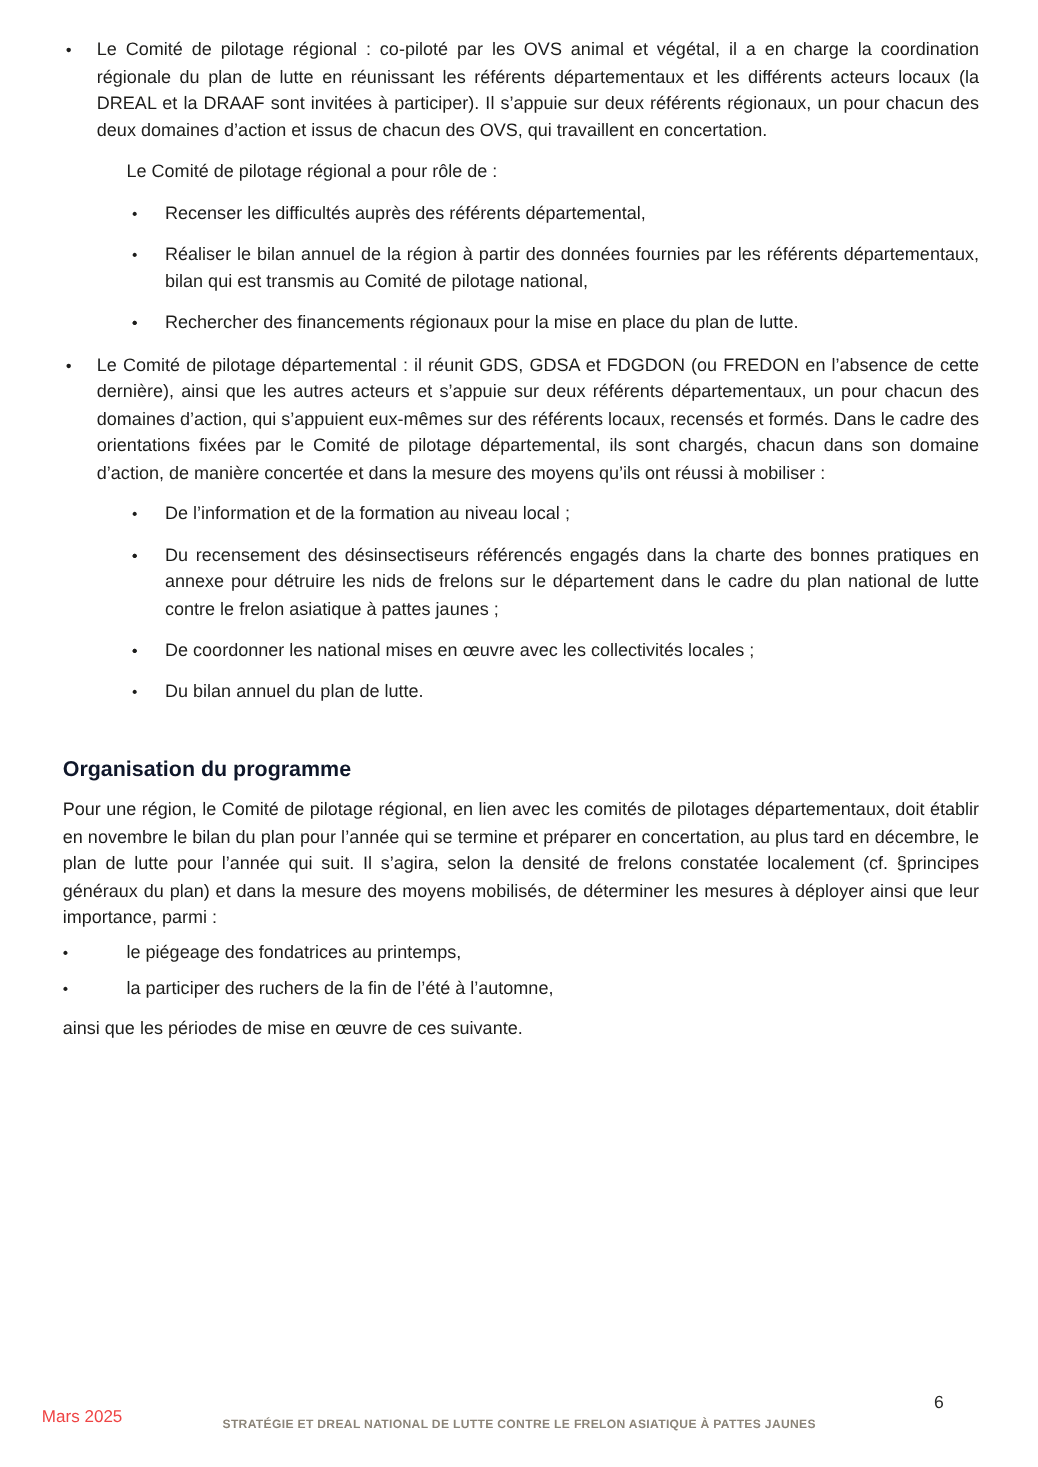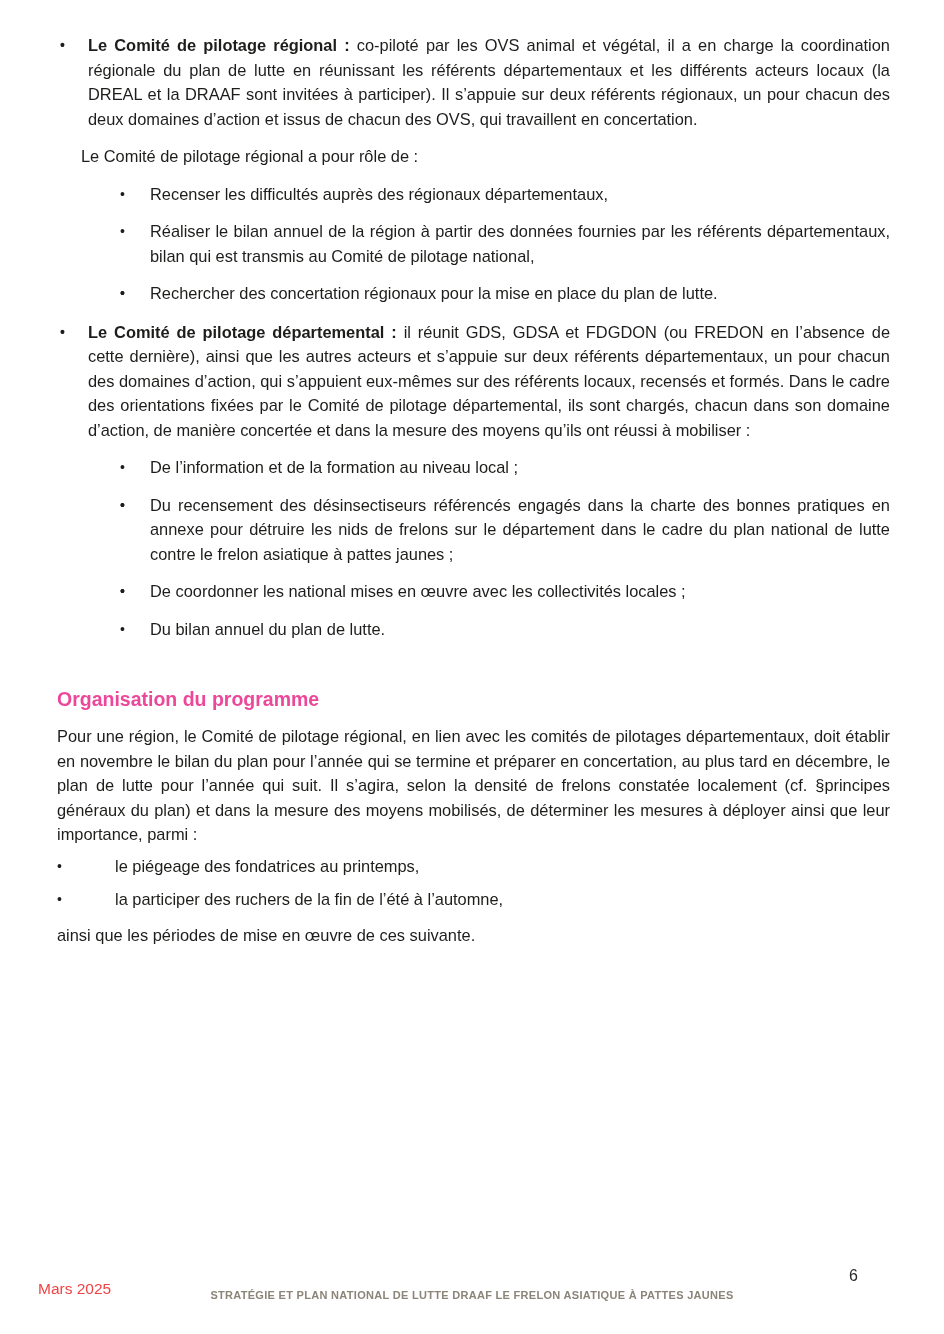--- a/index.html
+++ b/index.html
@@ -12,40 +12,40 @@
     background: #ffffff;
     font-family: "Liberation Sans", sans-serif;
     font-size: 16.4px;
     line-height: 24.5px;
     color: #1d1d1b;
     padding: 33px 54px 0 57px;
     overflow: hidden;
   }
   p { margin: 0; }
   .just { text-align: justify; }
-  b.lead { font-weight: bold; margin-top: 16px; }
+  b.lead { font-weight: normal; margin-top: 16px; }
 
   
   .l1-item {
     position: relative;
     padding-left: 31px;
     margin-bottom: 13px;
     text-align: justify;
   }
   .l1-marker {
     position: absolute;
     left: 3px;
     top: 0;
     font-weight: bold;
     font-size: 14px;
   }
 
   
   .intro {
-    margin: 13px 0 13px 24px;
+    margin: 13px 0 13px 58px;
   }
 
   
   .l2-item {
     position: relative;
     padding-left: 93px;
     margin-bottom: 13px;
     text-align: justify;
   }
   .l2-marker {
@@ -55,21 +55,21 @@
     font-size: 14px;
   }
   .gap-after { margin-bottom: 14px; }
 
   
   .section-heading {
     margin: 46px 0 12px 0;
     font-size: 19.5px;
     line-height: 25px;
     font-weight: bold;
-    color: #ec4899;
+    color: #0f172a;
   }
 
   
   .m-item {
     position: relative;
     padding-left: 58px;
     margin-top: 7px;
   }
   .m-item + .m-item { margin-top: 9px; }
   .m-marker {
@@ -114,32 +114,32 @@
 
   <div class="l1-item">
     <span class="l1-marker">•</span>
     <p class="just"><b class="lead">Le Comité de pilotage régional :</b> <span>co-piloté par les OVS animal et végétal, il a en charge la coordination régionale du plan de lutte en réunissant les référents départementaux et les différents acteurs locaux (la DREAL et la DRAAF sont invitées à participer). Il s’appuie sur deux référents régionaux, un pour chacun des deux domaines d’action et issus de chacun des OVS, qui travaillent en concertation.</span></p>
   </div>
 
   <p class="intro">Le Comité de pilotage régional a pour rôle de :</p>
 
   <div class="l2-item">
     <span class="l2-marker">•</span>
-    <p>Recenser les difficultés auprès des régionaux départementaux,</p>
+    <p>Recenser les difficultés auprès des référents départemental,</p>
   </div>
   <div class="l2-item">
     <span class="l2-marker">•</span>
     <p class="just">Réaliser le bilan annuel de la région à partir des données fournies par les référents départementaux, bilan qui est transmis au Comité de pilotage national,</p>
   </div>
   <div class="l2-item">
     <span class="l2-marker">•</span>
   </div>
   <div class="l2-item gap-after">
     <span class="l2-marker">•</span>
-    <p>Rechercher des concertation régionaux pour la mise en place du plan de lutte.</p>
+    <p>Rechercher des financements régionaux pour la mise en place du plan de lutte.</p>
   </div>
 
   <div class="l1-item">
     <span class="l1-marker">•</span>
     <p class="just"><b class="lead">Le Comité de pilotage départemental :</b> <span>il réunit GDS, GDSA et FDGDON (ou FREDON en l’absence de cette dernière), ainsi que les autres acteurs et s’appuie sur deux référents départementaux, un pour chacun des domaines d’action, qui s’appuient eux-mêmes sur des référents locaux, recensés et formés. Dans le cadre des orientations fixées par le Comité de pilotage départemental, ils sont chargés, chacun dans son domaine d’action, de manière concertée et dans la mesure des moyens qu’ils ont réussi à mobiliser :</span></p>
   </div>
 
   <div class="l2-item">
     <span class="l2-marker">•</span>
     <p>De l’information et de la formation au niveau local ;</p>
@@ -172,16 +172,16 @@
     <p>le piégeage des fondatrices au printemps,</p>
   </div>
   <div class="m-item">
     <span class="m-marker">•</span>
     <p>la participer des ruchers de la fin de l’été à l’automne,</p>
   </div>
 
   <p class="closing">ainsi que les périodes de mise en œuvre de ces suivante.</p>
 
   <div class="footer-date">Mars 2025</div>
-  <div class="footer-title">STRATÉGIE ET PLAN NATIONAL DE LUTTE DRAAF LE FRELON ASIATIQUE À PATTES JAUNES</div>
+  <div class="footer-title">STRATÉGIE ET DREAL NATIONAL DE LUTTE CONTRE LE FRELON ASIATIQUE À PATTES JAUNES</div>
   <div class="footer-page">6</div>
 
 </div>
 
 </body></html>

